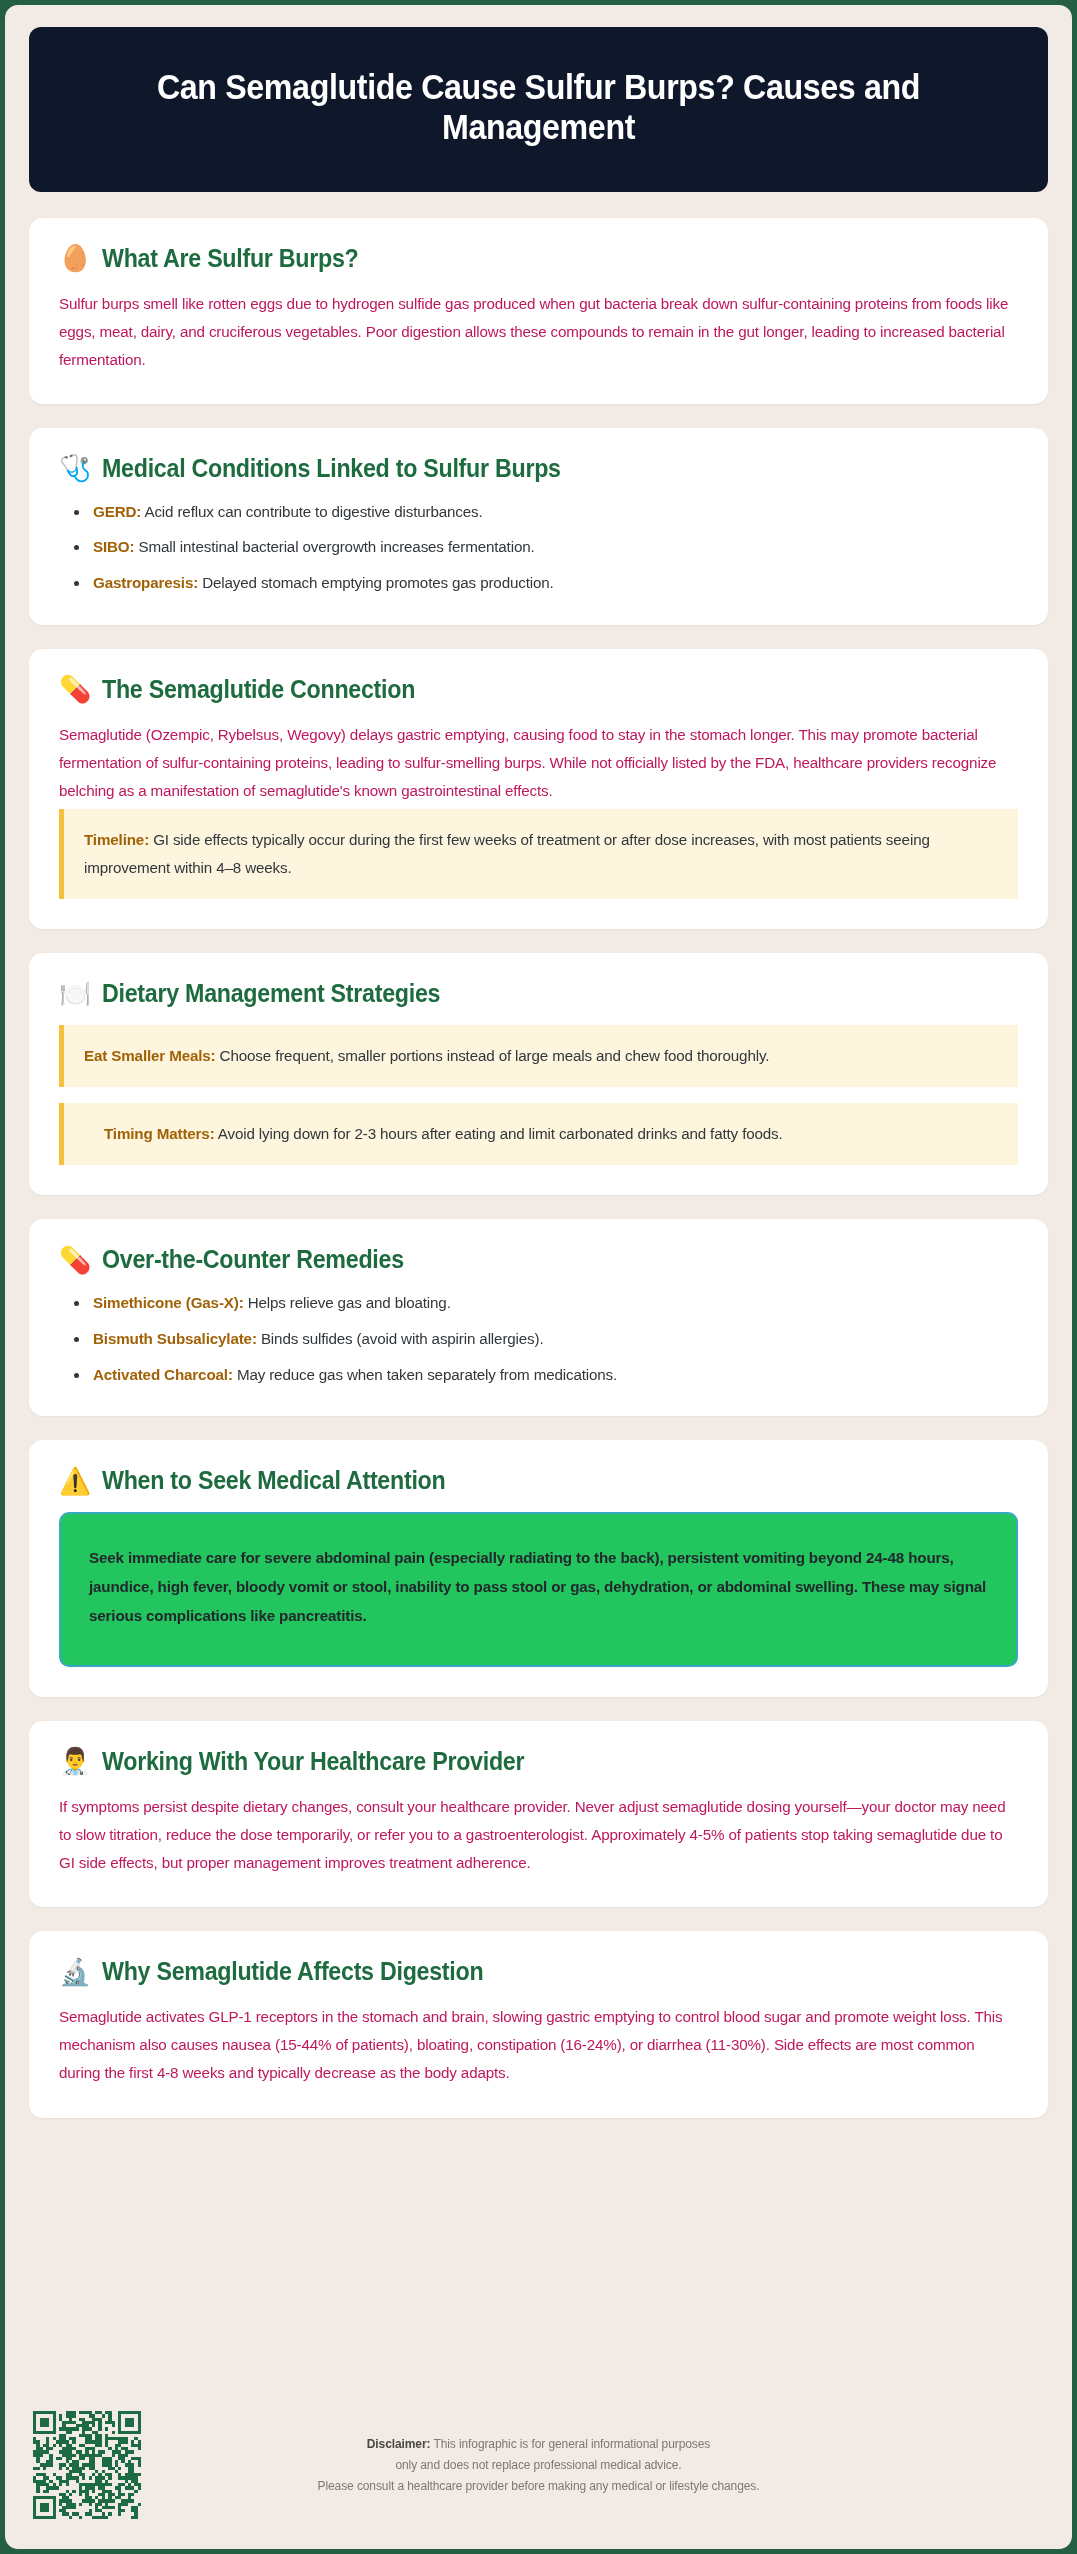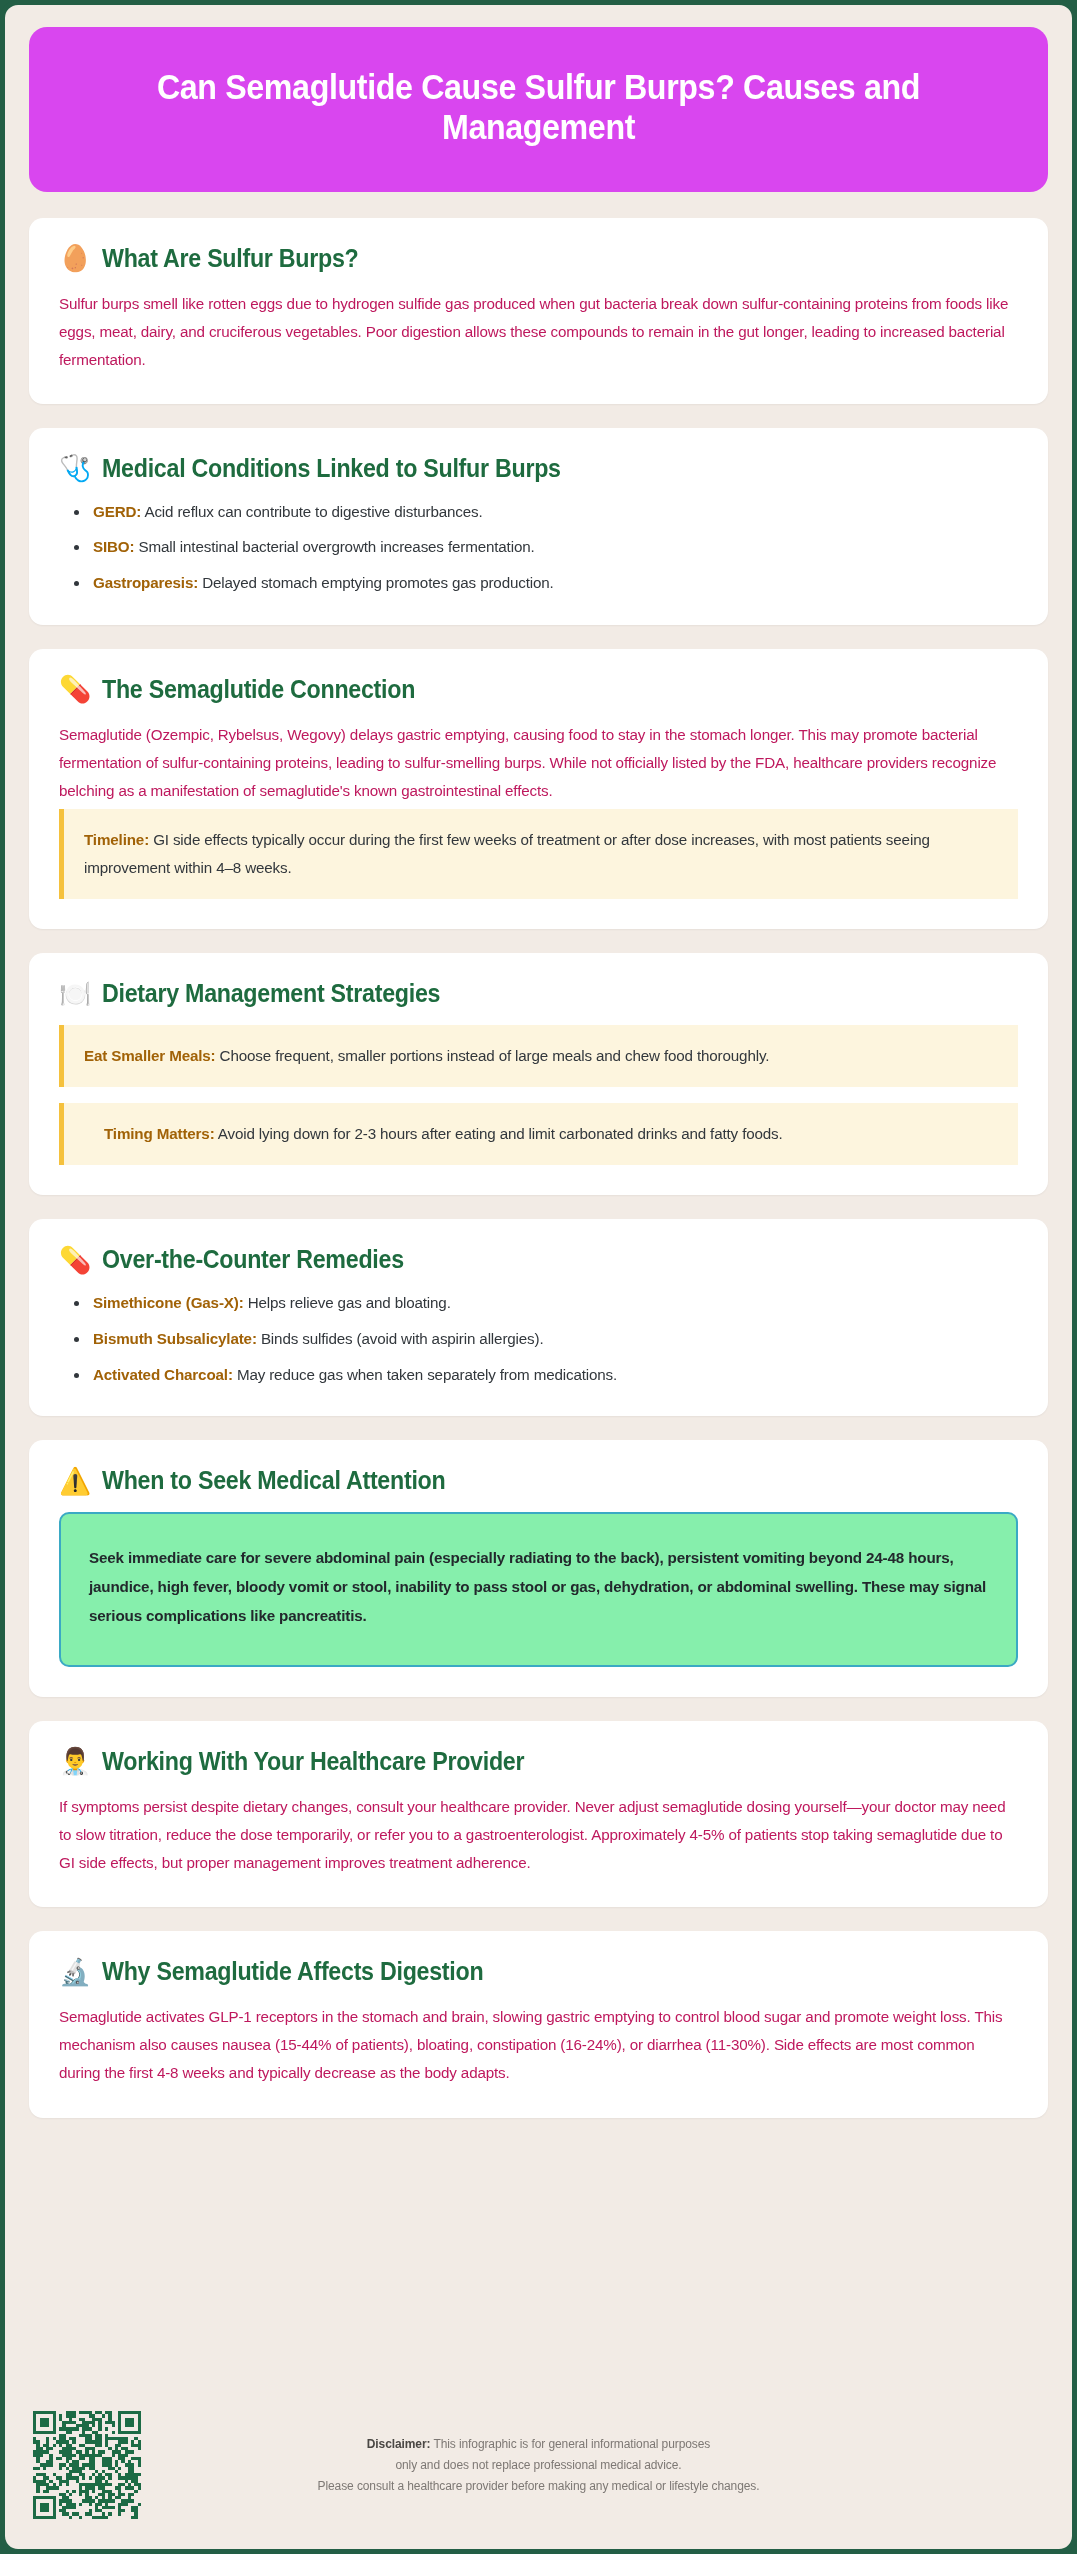--- a/index.html
+++ b/index.html
@@ -16,22 +16,22 @@
     background: #f2ebe5;
     border: 5px solid #235e45;
     border-radius: 18px;
     padding: 22px 24px 0 24px;
     display: flex;
     flex-direction: column;
   }
 
   
   .header {
-    background: #d946ef;
-    border-radius: 18px;
+    background: #0f172a;
+    border-radius: 12px;
     padding: 40px 34px 44px 34px;
     margin-bottom: 26px;
   }
   .header h1 {
     color: #ffffff;
     font-size: 35px;
     line-height: 1.15;
     font-weight: bold;
     font-stretch: condensed;
     letter-spacing: -0.4px;
@@ -117,21 +117,21 @@
     font-size: 15.2px;
     line-height: 1.85;
     color: #32373c;
     letter-spacing: -0.15px;
   }
   .callout + .callout { margin-top: 16px; padding-left: 40px; }
   .card-callouts .callout:first-child { margin-top: 4px; }
 
   
   .alert {
-    background: #86efac;
+    background: #22c55e;
     border: 2px solid #3aa9c4;
     border-radius: 10px;
     padding: 30px 28px 34px 28px;
     margin-top: 8px;
     font-size: 15.2px;
     line-height: 1.9;
     font-weight: bold;
     color: #22282c;
     letter-spacing: -0.15px;
   }

